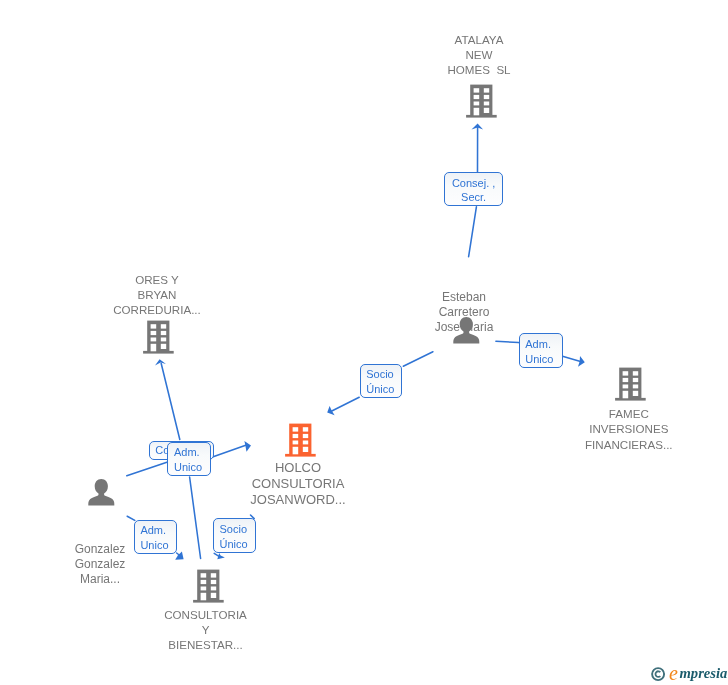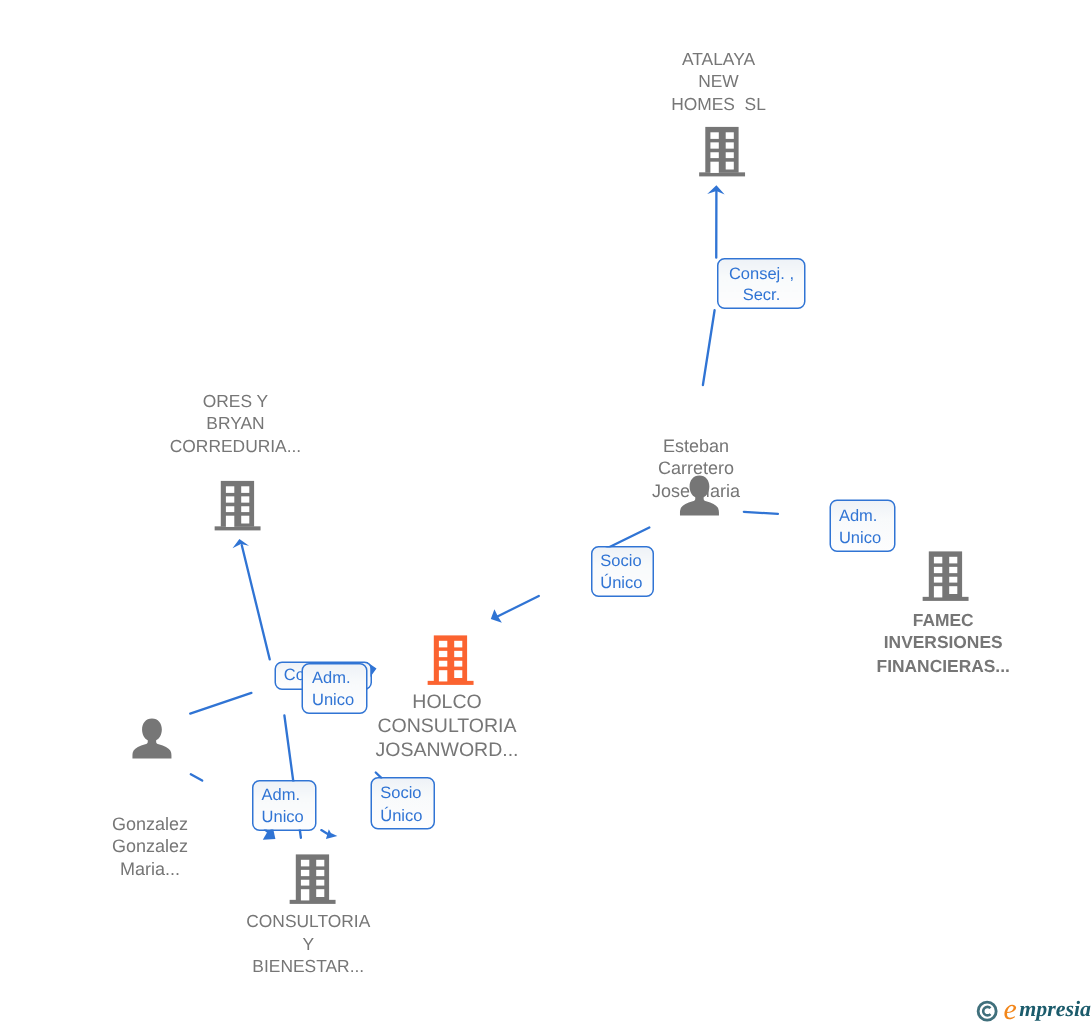--- a/index.html
+++ b/index.html
@@ -11,21 +11,21 @@
   .node{position:absolute;}
   .nlabel{position:absolute;text-align:center;color:#767676;font-size:11.6px;
           line-height:15.2px;white-space:pre;}
   .nlabel.person{font-size:12px;line-height:15.2px;margin-top:30px;}
   .nlabel.focus{font-size:13px;line-height:15.8px;}
   .ebox{position:absolute;border:1.4px solid #3074d4;border-radius:5px;
         background:linear-gradient(180deg,#eef2f7 0%,#f8fafb 38%,#fdfdfe 100%);
         color:#3074d4;font-size:11px;line-height:15.2px;
         text-align:left;box-sizing:border-box;white-space:pre;
         display:flex;flex-direction:column;align-items:flex-start;justify-content:center;
-        padding-left:5.6px;padding-top:2.6px;margin-left:34px;}
+        padding-left:5.6px;padding-top:2.6px;}
   #watermark{position:absolute;left:0;top:0;width:728px;height:685px;}
 </style>
 </head>
 <body>
 
 <div id="stage">
 
   <svg id="edges" viewBox="0 0 728 685">
     <g stroke="#3074d4" stroke-width="1.55" fill="none" stroke-linecap="round">
       <path d="M477.5 171.8 L477.6 127"></path>
@@ -103,30 +103,30 @@
         <rect x="9.6" y="5.2" width="5.6" height="4.4"></rect>
           <rect x="19.8" y="5.2" width="5.4" height="4.4"></rect>
         <rect x="9.6" y="11.9" width="5.6" height="4.2"></rect>
           <rect x="19.8" y="11.9" width="5.4" height="4.2"></rect>
         <rect x="9.6" y="18.5" width="5.6" height="3.9"></rect>
           <rect x="19.8" y="18.5" width="5.4" height="3.9"></rect>
         <rect x="9.6" y="24.8" width="5.6" height="7.5"></rect>
           <rect x="19.8" y="24.8" width="5.4" height="5.2"></rect>
       </g>
     </svg>
-    <div class="nlabel" style="left:571.8px;top:406.2px;width:114px;font-weight:bold;">FAMEC
+    <div class="nlabel" style="left:571.8px;top:406.2px;width:114px;">FAMEC
 INVERSIONES
 FINANCIERAS...</div>
   </div>
 
   <div class="ebox" style="left:359.6px;top:364.2px;width:42.8px;height:34px;">Socio
 Único</div>
 
   <div class="node" style="left:0;top:0;">
-    <div class="nlabel" style="left:100px;top:260px;width:114px;">ORES Y
+    <div class="nlabel" style="left:100px;top:272px;width:114px;">ORES Y
 BRYAN
 CORREDURIA...</div>
     <svg style="position:absolute;left:141px;top:319px;" width="34" height="36" viewBox="0 0 34 36">
       <g fill="#767676">
         <rect x="6.2" y="1.6" width="22.2" height="30.5"></rect>
         <rect x="2.1" y="31.9" width="30.6" height="2.7"></rect>
       </g>
       <g fill="#ffffff">
         <rect x="9.6" y="5.2" width="5.6" height="4.4"></rect>
           <rect x="19.8" y="5.2" width="5.4" height="4.4"></rect>

